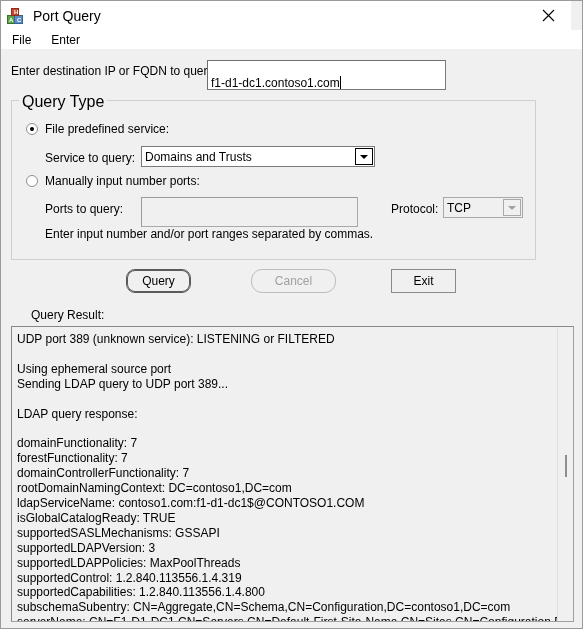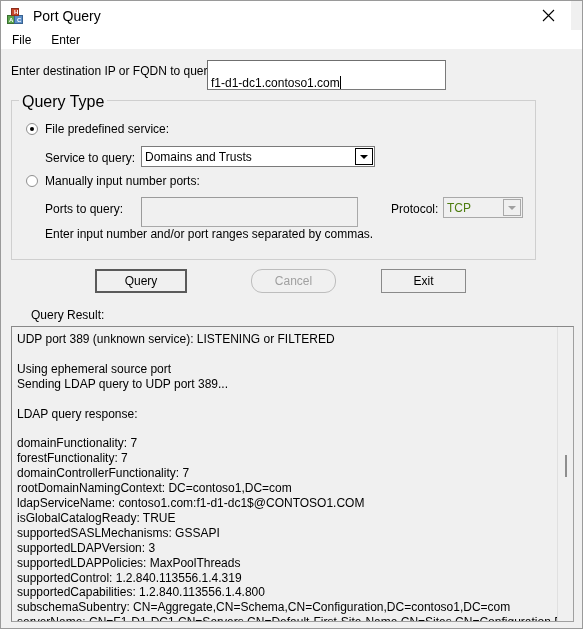--- a/index.html
+++ b/index.html
@@ -198,21 +198,21 @@
     background: #ffffff;
     border: 1px solid #000000;
     box-sizing: border-box;
     display: flex;
     align-items: center;
     justify-content: center;
   }
   .combo.disabled {
     background: #f0f0f0;
     border-color: #a9a9a9;
-    color: #4d7c0f;
+    color: #000000;
   }
   .combo.disabled .combo-btn {
     background: #f0f0f0;
     border-color: #a9a9a9;
   }
   .arrow-down {
     width: 0; height: 0;
     border-left: 4px solid transparent;
     border-right: 4px solid transparent;
     border-top: 4px solid #000000;
@@ -368,23 +368,23 @@
     <div class="field-label" style="left:390px; top:153px; color:#000;">Protocol:</div>
     <div class="combo disabled" style="left:442px; top:148px; width:80px; height:21px;">
       <span>TCP</span>
       <span class="combo-btn">
           <span class="arrow-down dim"></span>
         </span>
     </div>
 
     <div class="hint" style="left:44px; top:178px;">Enter input number and/or port ranges separated by commas.</div>
 
-    <div class="btn default" style="left:94px; top:220px; width:92px;">Query</div>
+    <div class="btn default" style="left:125px; top:220px; width:65px;border-radius:9px;">Query</div>
     <div class="btn disabled" style="left:250px; top:220px; width:85px;">Cancel</div>
-    <div class="btn" style="left:380px; top:220px; width:85px;">Exit</div>
+    <div class="btn" style="left:390px; top:220px; width:65px;">Exit</div>
 
     <div class="result-label">Query Result:</div>
     <div class="result-box">
       <div class="result-text">UDP port 389 (unknown service): LISTENING or FILTERED
 
 Using ephemeral source port
 Sending LDAP query to UDP port 389...
 
 LDAP query response:
 

